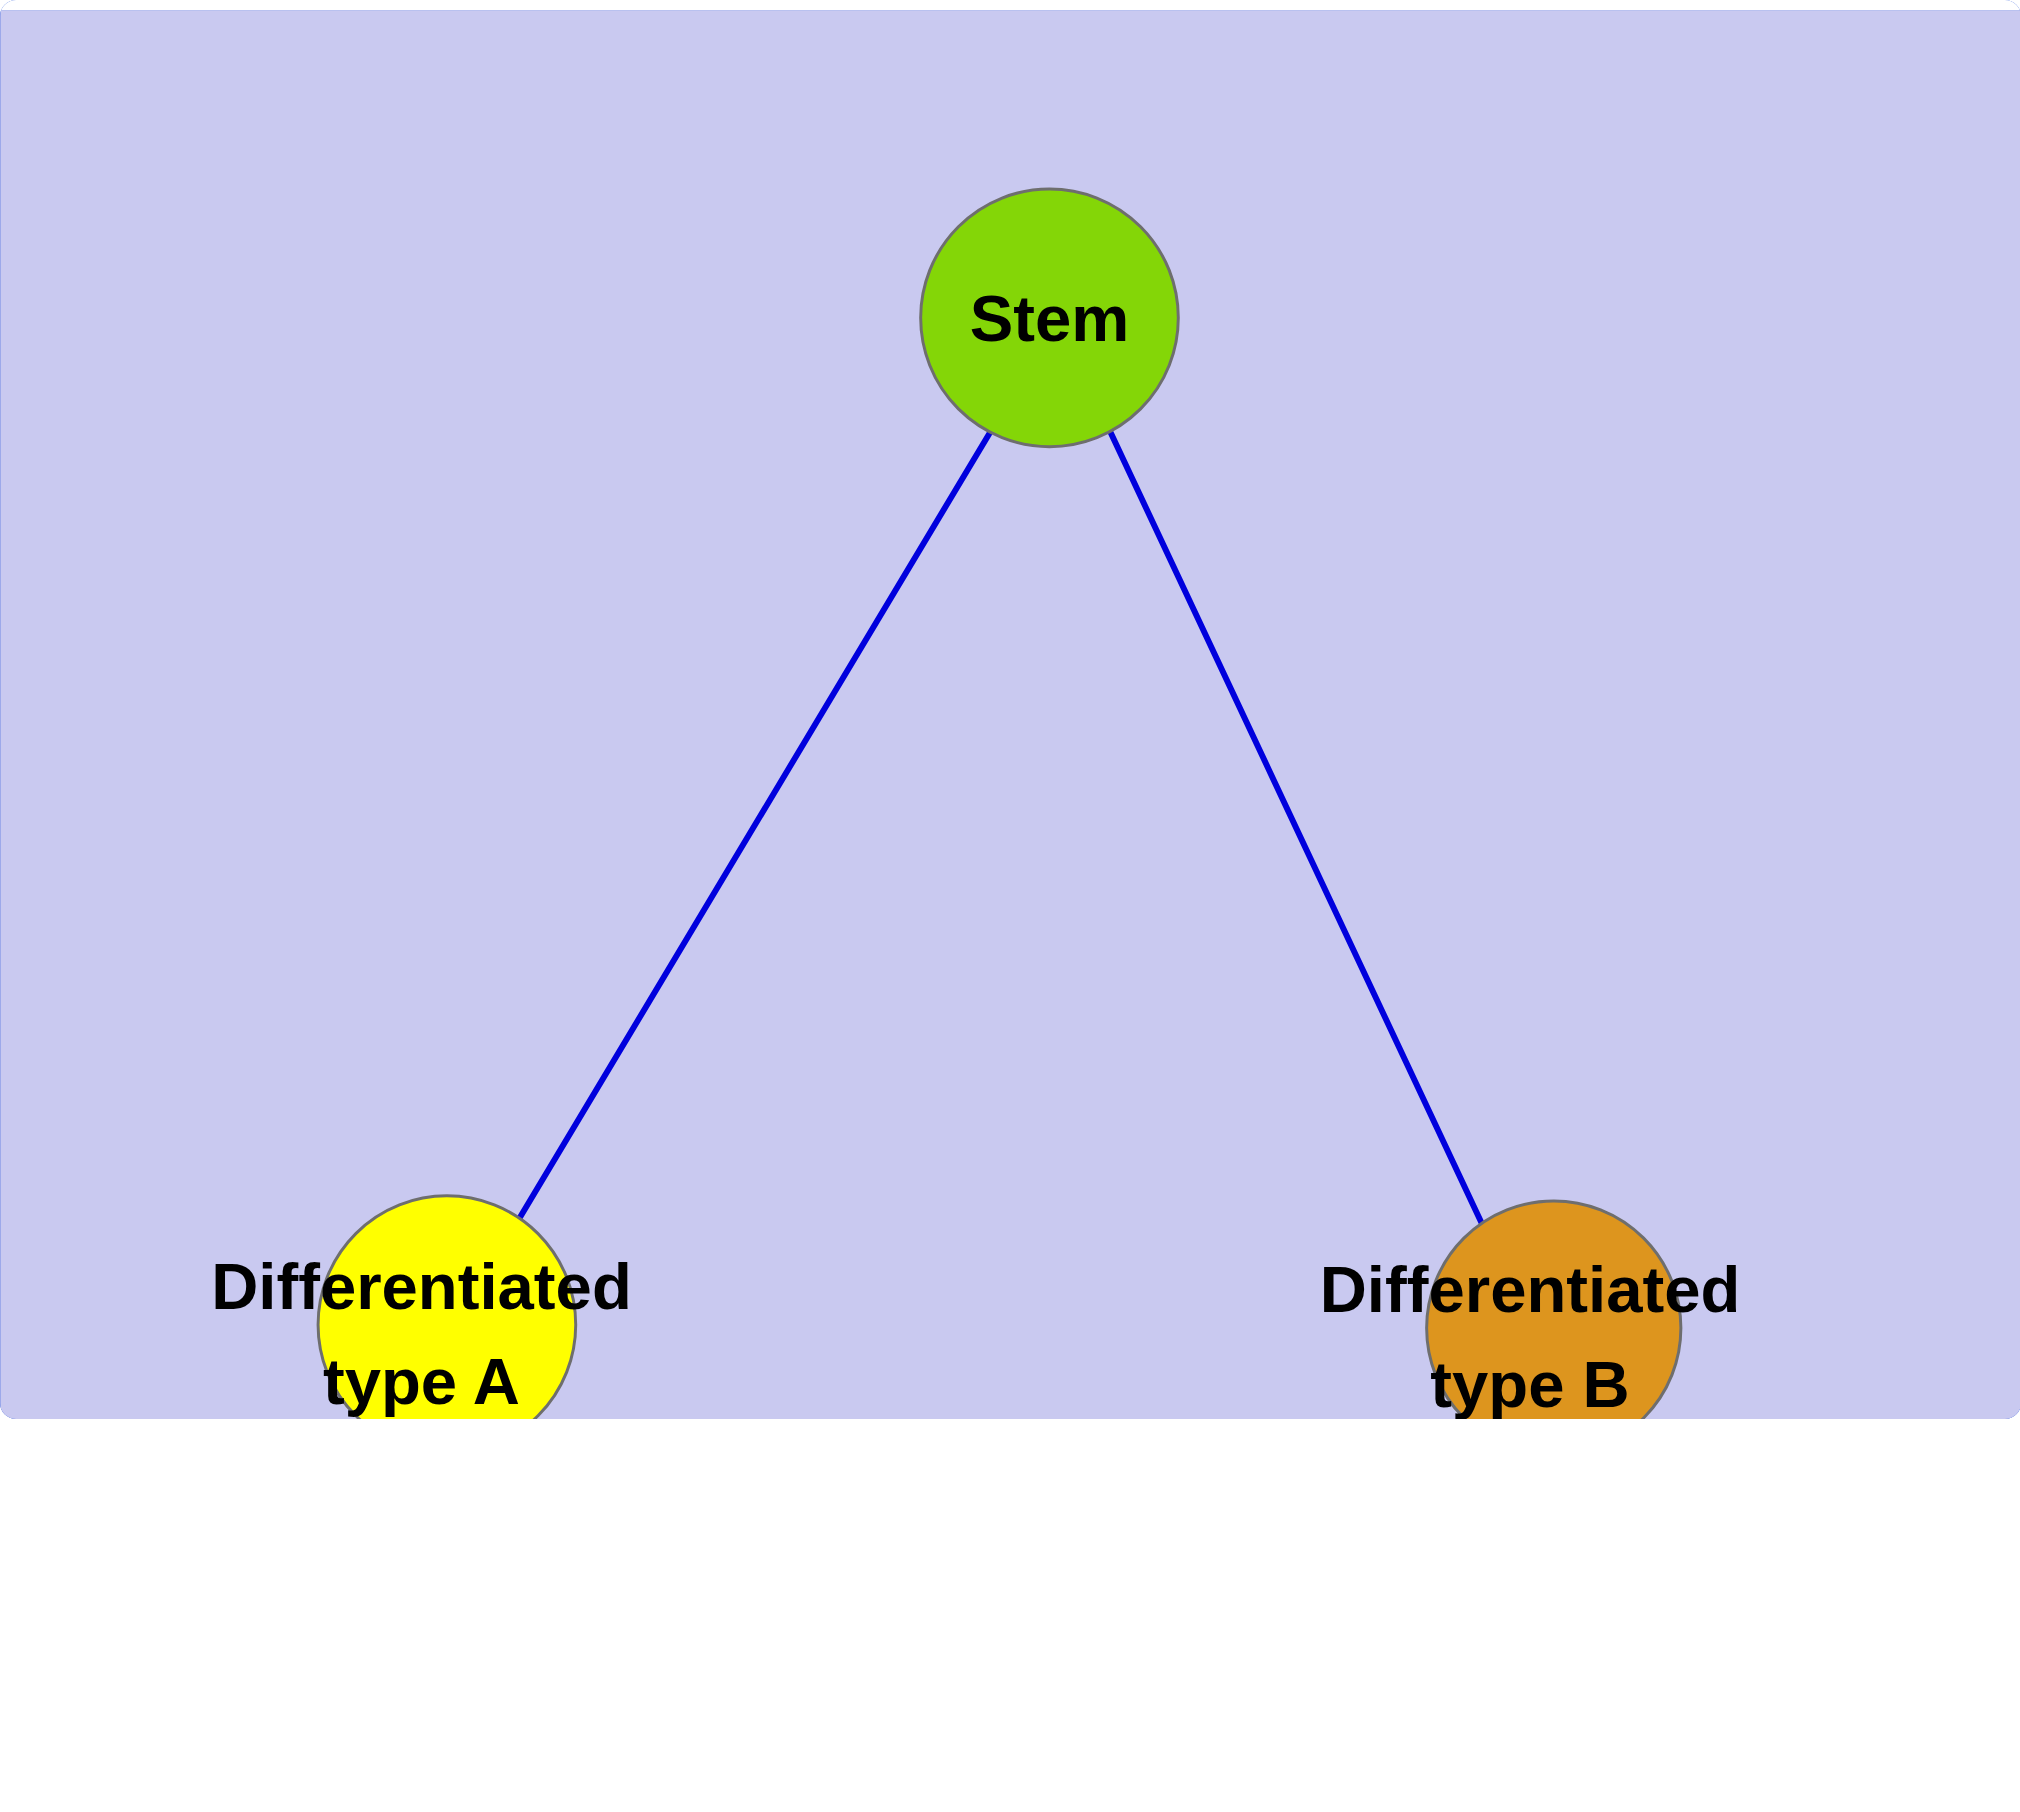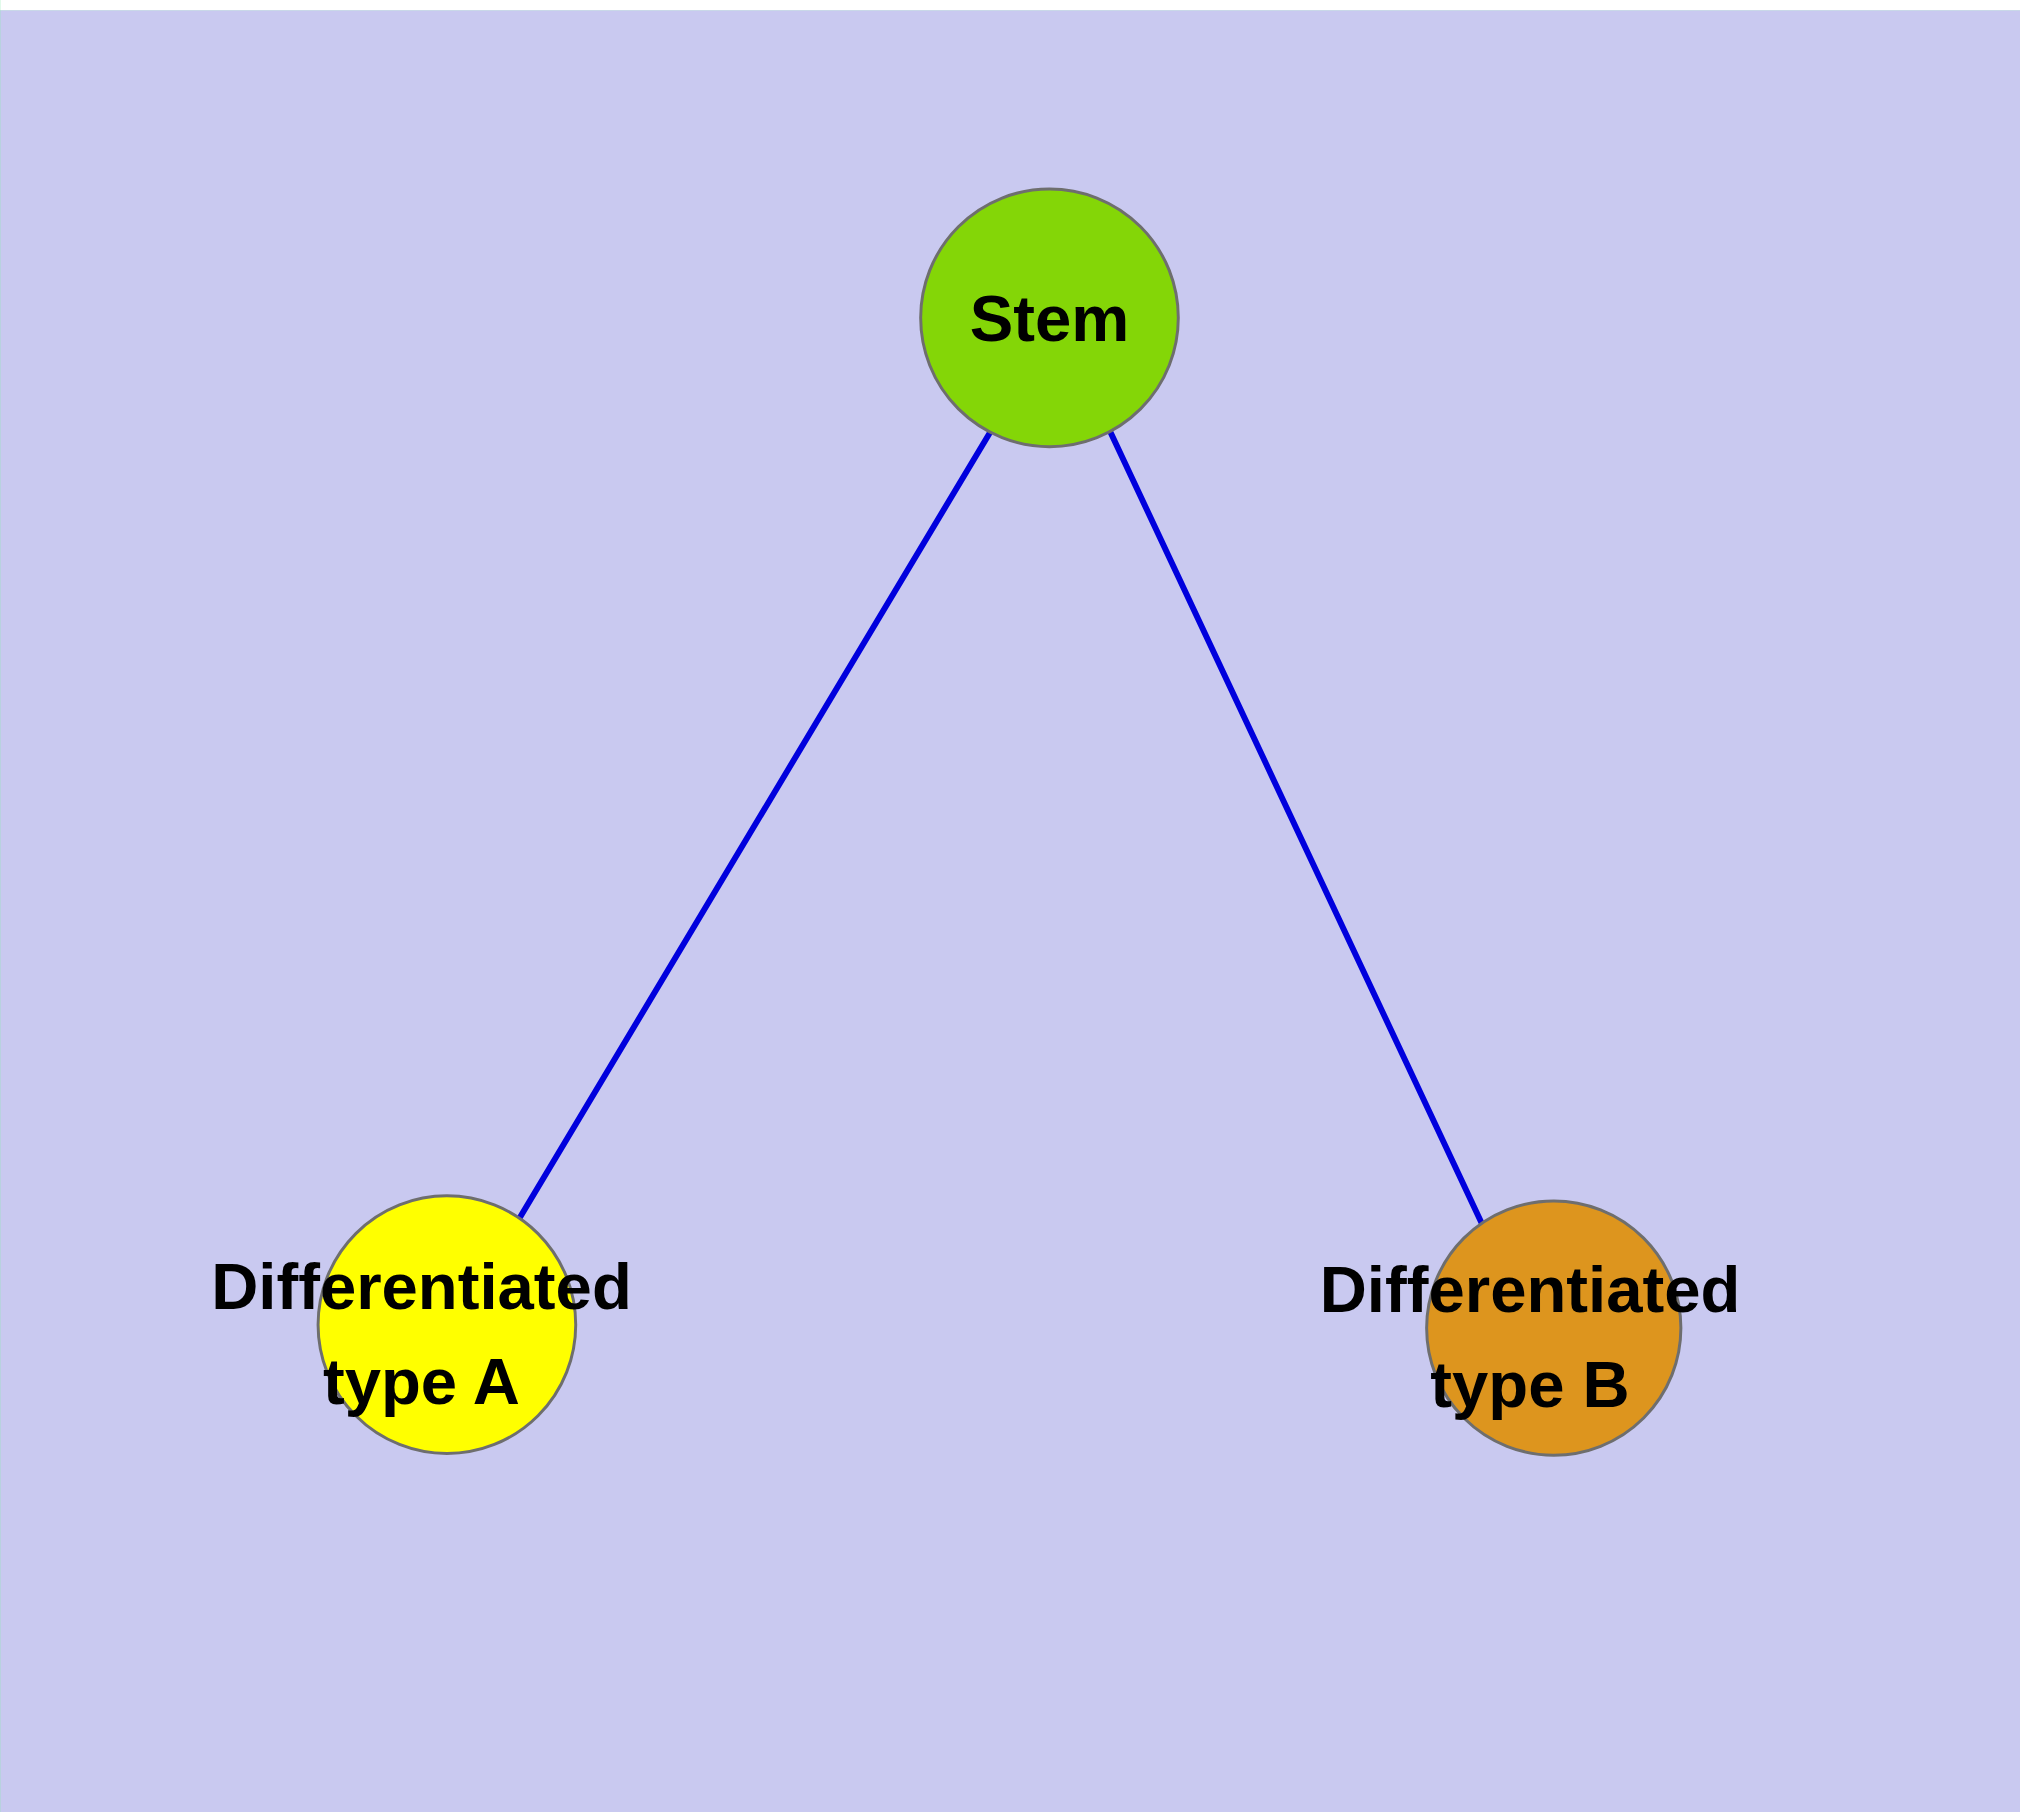--- a/index.html
+++ b/index.html
@@ -4,23 +4,24 @@
 <style>
   html, body {
     margin: 0;
     padding: 0;
     background: #ffffff;
     font-family: "Liberation Sans", sans-serif;
   }
   .canvas-wrap {
     position: relative;
     width: 2021px;
-    height: 1812px;
-    background: #86efac;
+    height: 1419px;
+    background: #1d4ed8;
     overflow: hidden;
+    border-radius: 16px;
   }
   svg.diagram {
     display: block;
   }
   .node-circle {
     stroke: #6e6e6e;
     stroke-width: 3.5;
   }
   .edge-line {
     stroke-width: 7;

